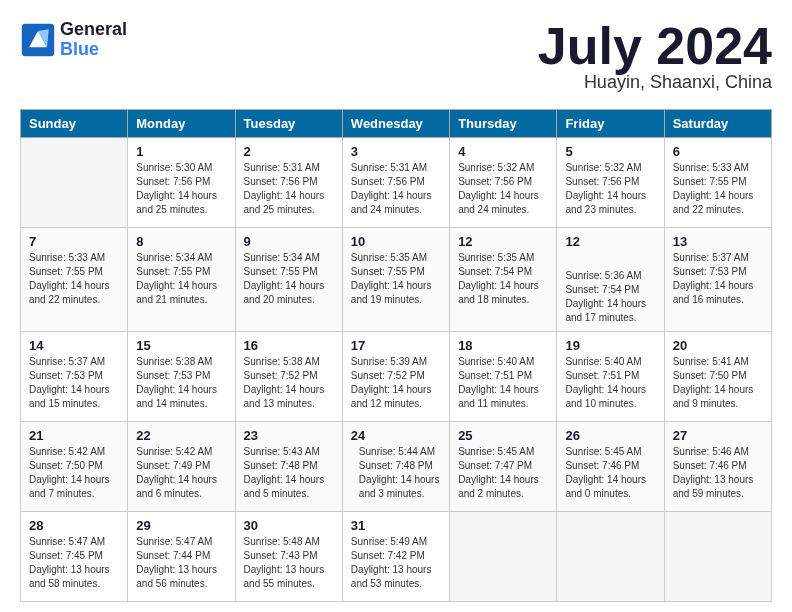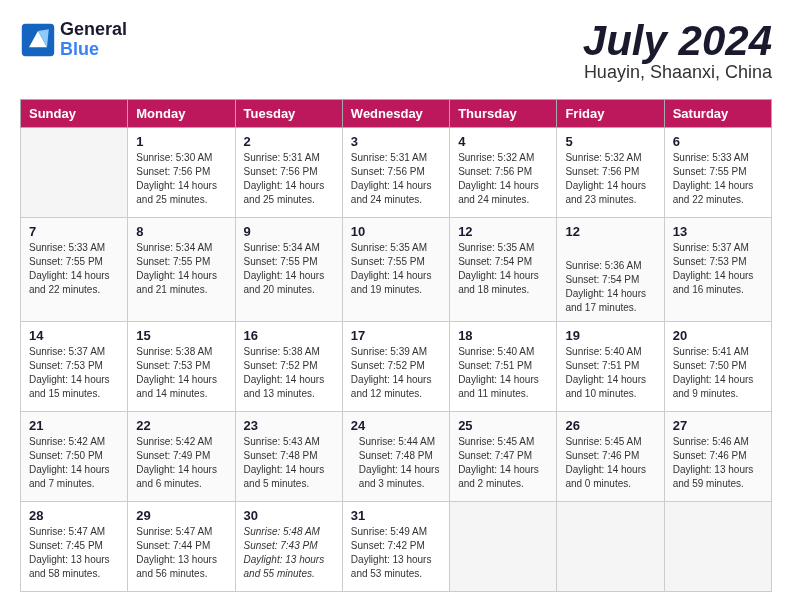--- a/index.html
+++ b/index.html
@@ -37,37 +37,36 @@
     }
     .logo-icon {
       width: 36px;
       height: 36px;
       margin-right: 4px;
     }
     .title-area {
       text-align: right;
     }
     .month-title {
-      font-size: 42px;
+      font-size: 52px;
       font-weight: bold;
       color: #1a1a2e;
       line-height: 1;
-      font-style: italic;
     }
     .location-title {
       font-size: 18px;
       color: #333;
     }
     table {
       width: 100%;
       border-collapse: collapse;
       table-layout: fixed;
     }
     th {
-      background-color: #be185d;
+      background-color: #0369a1;
       color: #fff;
       text-align: left;
       padding: 6px 8px;
       font-size: 13px;
       font-weight: bold;
       border: 1px solid #aaa;
     }
     td {
       vertical-align: top;
       padding: 6px 8px;
@@ -338,21 +337,21 @@
         </td>
         <td>
           <span class="day-number">29</span>
           <div class="day-info" style="white-space: pre-line;">Sunrise: 5:47 AM
 Sunset: 7:44 PM
 Daylight: 13 hours
 and 56 minutes.</div>
         </td>
         <td>
           <span class="day-number">30</span>
-          <div class="day-info" style="white-space: pre-line; font-style: italic;">Sunrise: 5:48 AM
+          <div class="day-info" style="white-space: pre-line;">Sunrise: 5:48 AM
 Sunset: 7:43 PM
 Daylight: 13 hours
 and 55 minutes.</div>
         </td>
         <td>
           <span class="day-number">31</span>
           <div class="day-info" style="white-space: pre-line;">Sunrise: 5:49 AM
 Sunset: 7:42 PM
 Daylight: 13 hours
 and 53 minutes.</div>

